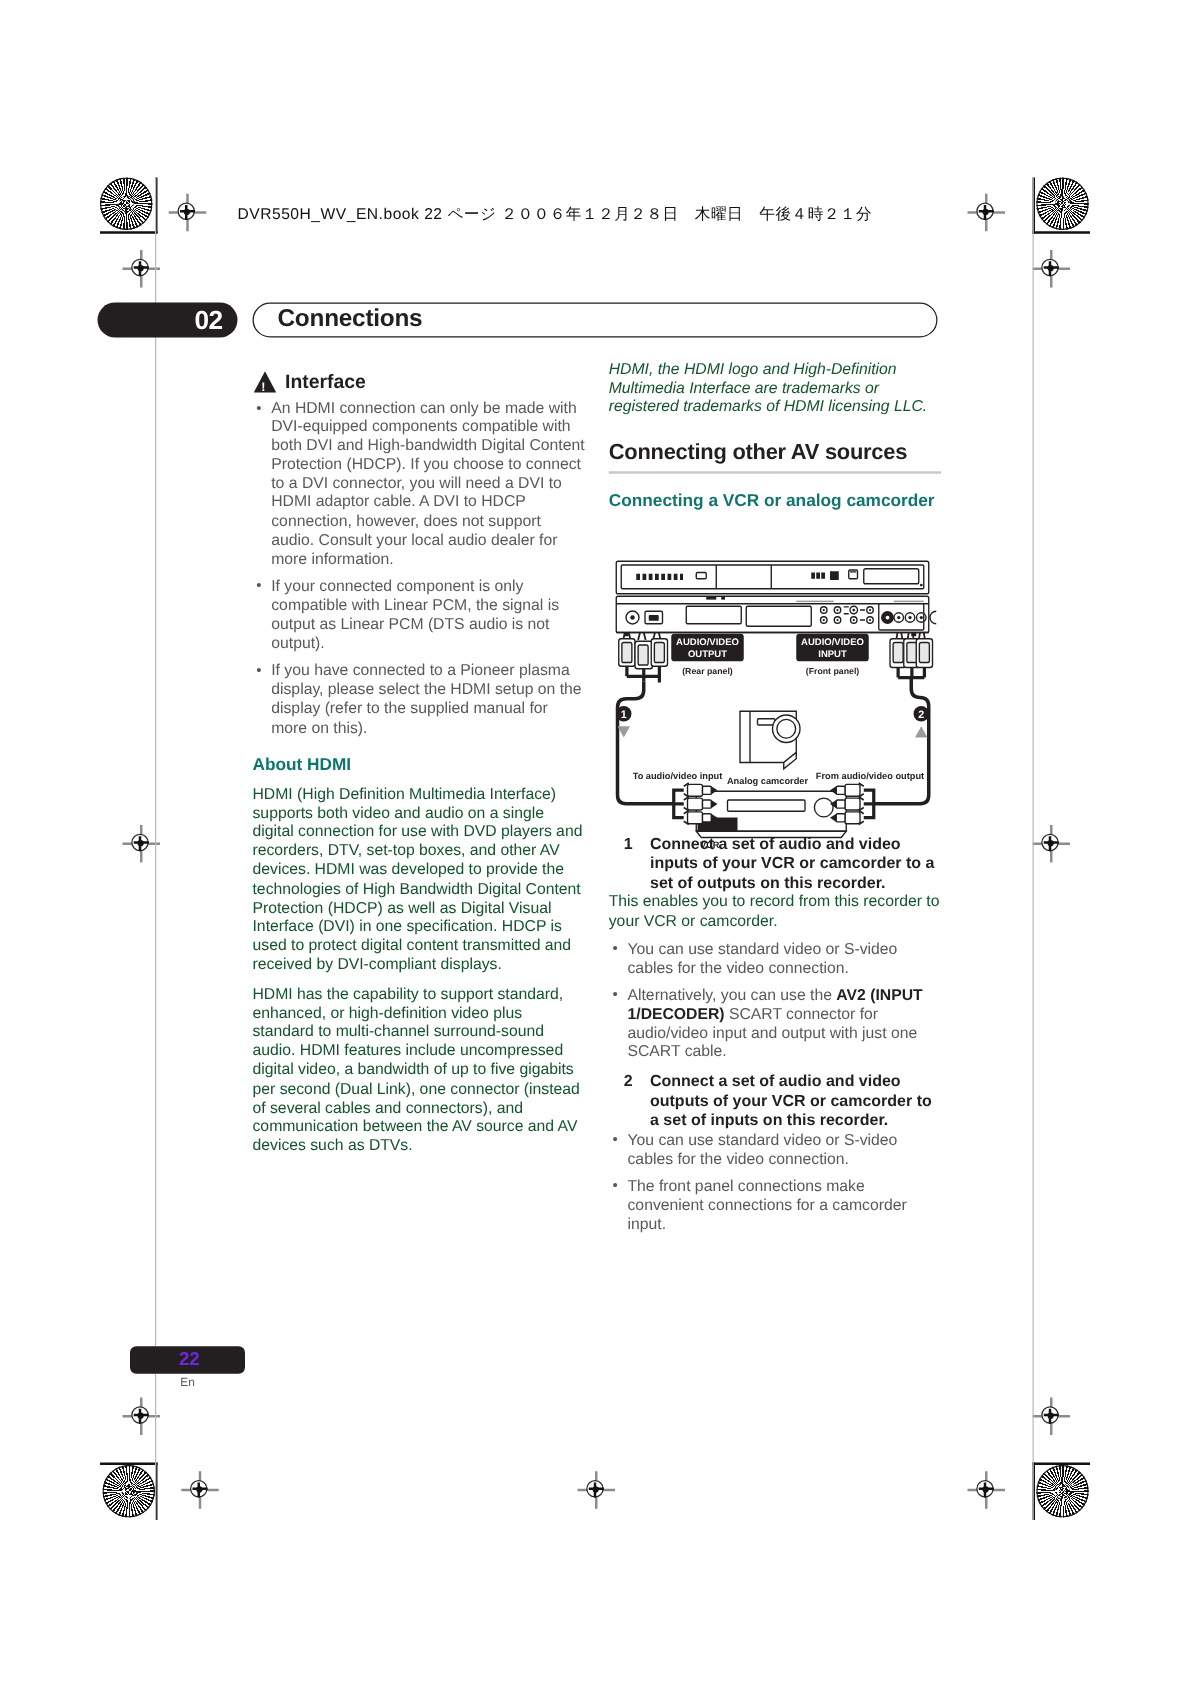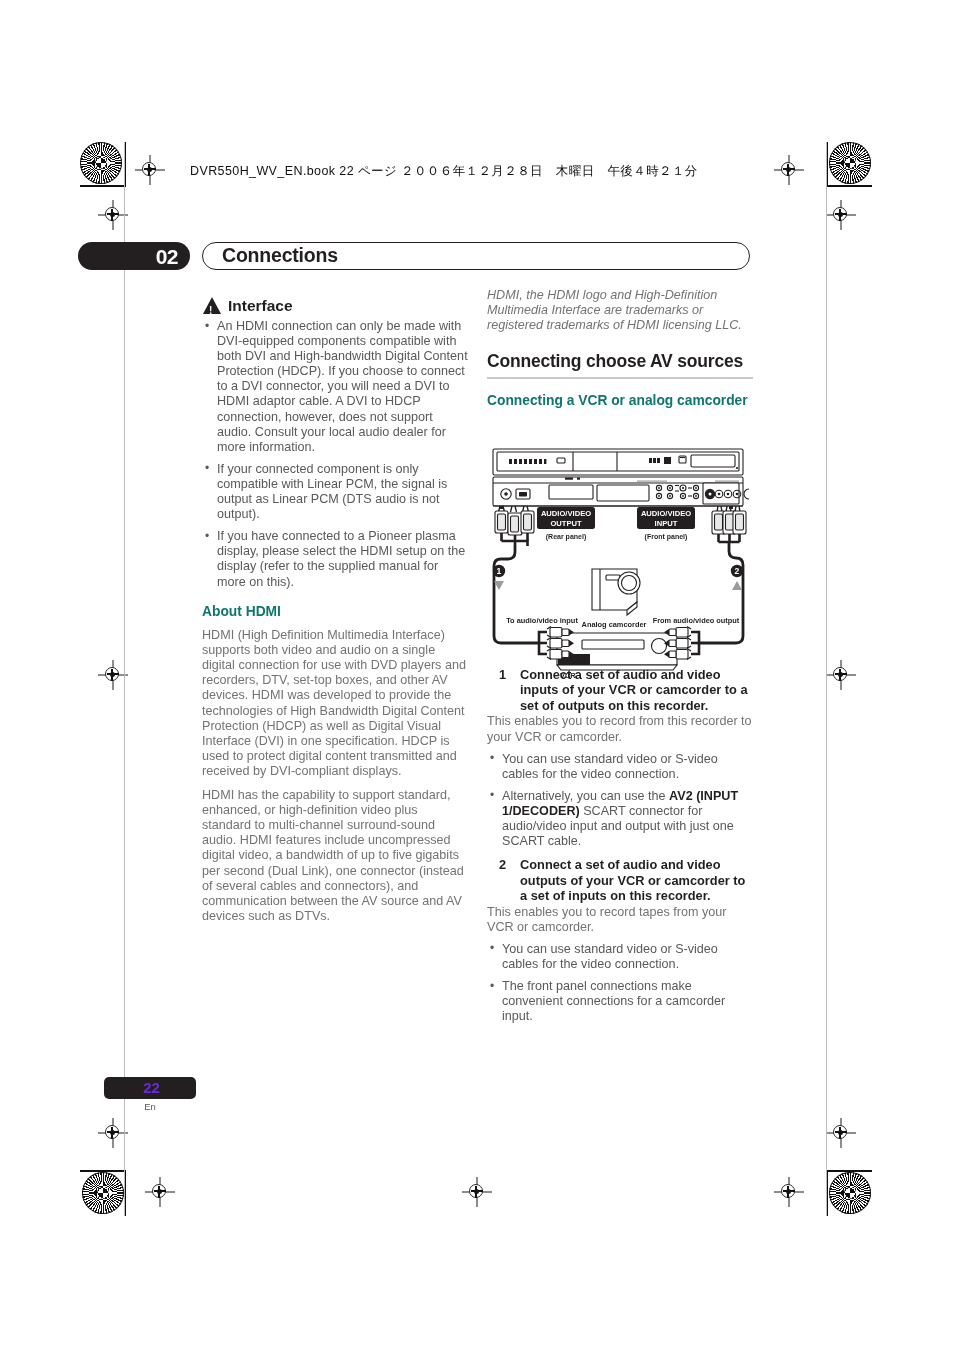--- a/index.html
+++ b/index.html
@@ -100,21 +100,21 @@
   .col {
     position: absolute;
     width: 266px;
   }
   .col-left  { left: 202px; top: 296px; }
   .col-right { left: 487px; top: 288px; }
 
   .body-text {
     font-size: 12.6px;
     line-height: 15.1px;
-    color: #737373;
+    color: #14532d;
     margin: 0 0 9px 0;
     text-align: left;
   }
   .body-text.italic { font-style: italic; }
 
   .heading-important {
     font-size: 15.5px;
     font-weight: bold;
     color: #231f20;
     margin: 0 0 4px 0;
@@ -366,40 +366,39 @@
 
   <h3 class="sub" style="margin-top:14px;">About HDMI</h3>
   <p class="body-text">HDMI (High Definition Multimedia Interface) supports both video and audio on a single digital connection for use with DVD players and recorders, DTV, set-top boxes, and other AV devices. HDMI was developed to provide the technologies of High Bandwidth Digital Content Protection (HDCP) as well as Digital Visual Interface (DVI) in one specification. HDCP is used to protect digital content transmitted and received by DVI-compliant displays.</p>
   <p class="body-text">HDMI has the capability to support standard, enhanced, or high-definition video plus standard to multi-channel surround-sound audio. HDMI features include uncompressed digital video, a bandwidth of up to five gigabits per second (Dual Link), one connector (instead of several cables and connectors), and communication between the AV source and AV devices such as DTVs.</p>
 </div>
 
 <div class="col col-right">
 
   <p class="body-text italic">HDMI, the HDMI logo and High-Definition Multimedia Interface are trademarks or registered trademarks of HDMI licensing LLC.</p>
 
-  <h2 class="sect">Connecting choose AV sources</h2>
+  <h2 class="sect">Connecting other AV sources</h2>
   <div class="rule"></div>
 
   <h3 class="sub">Connecting a VCR or analog camcorder</h3>
 
   <div style="height:243px;"></div>
 
   <h4 class="stepnum">
     <span class="n">1</span><span>Connect a set of audio and video inputs of your VCR or camcorder to a set of outputs on this recorder.</span>
   </h4>
   <p class="body-text" style="margin-bottom:7px;">This enables you to record from this recorder to your VCR or camcorder.</p>
   <ul class="bullets">
     <li>You can use standard video or S-video cables for the video connection.</li>
     <li><span>Alternatively, you can use the </span><span class="bold-inline">AV2 (INPUT 1/DECODER)</span><span> SCART connector for audio/video input and output with just one SCART cable.</span></li>
   </ul>
 
   <h4 class="stepnum">
     <span class="n">2</span><span>Connect a set of audio and video outputs of your VCR or camcorder to a set of inputs on this recorder.</span>
   </h4>
-  <p class="body-text" style="margin-bottom:7px;">This enables you to record tapes from your VCR or camcorder.</p>
   <ul class="bullets">
     <li>You can use standard video or S-video cables for the video connection.</li>
     <li>The front panel connections make convenient connections for a camcorder input.</li>
   </ul>
 </div>
 
 <div class="diagram">
   <svg width="262" height="232" viewBox="0 0 262 232" xmlns="http://www.w3.org/2000/svg">
     <g fill="none" stroke="#231f20" stroke-width="1.1">
 

